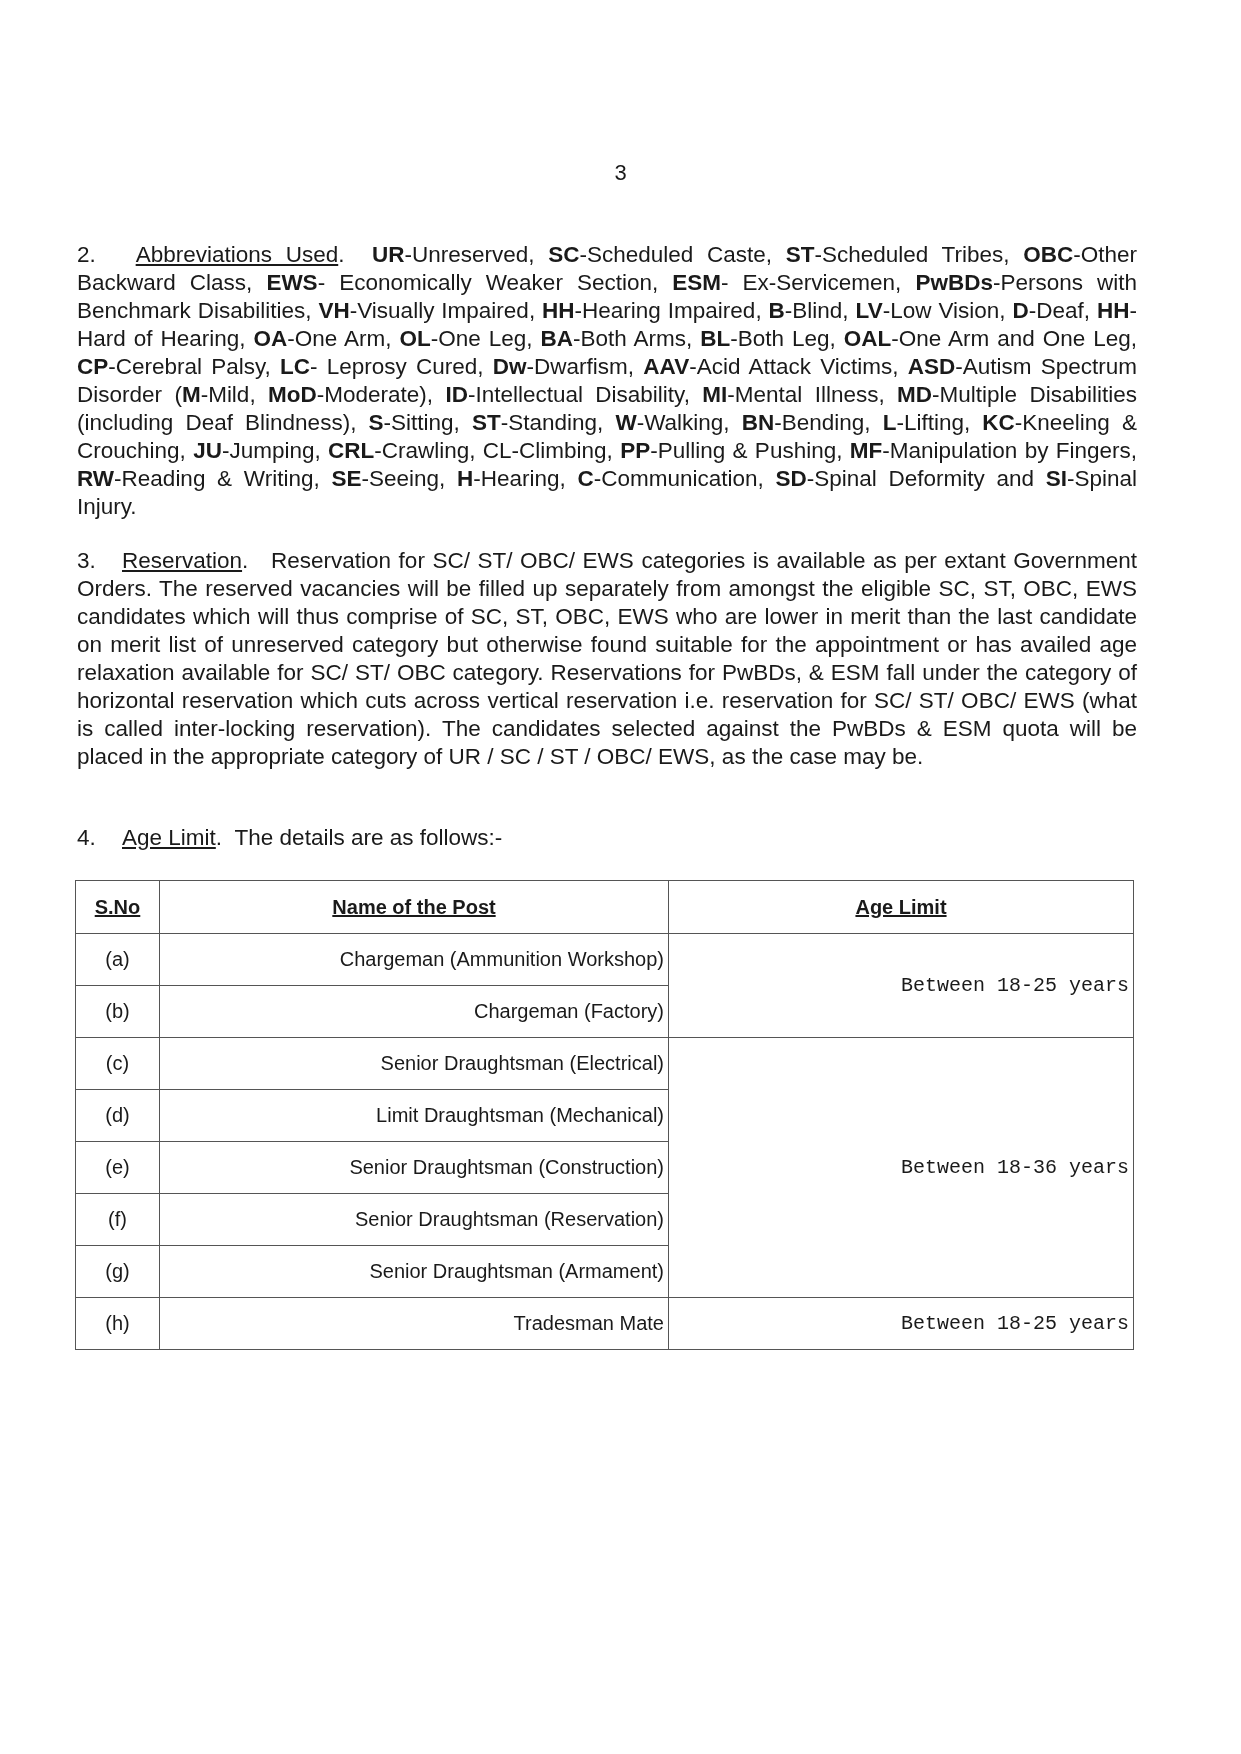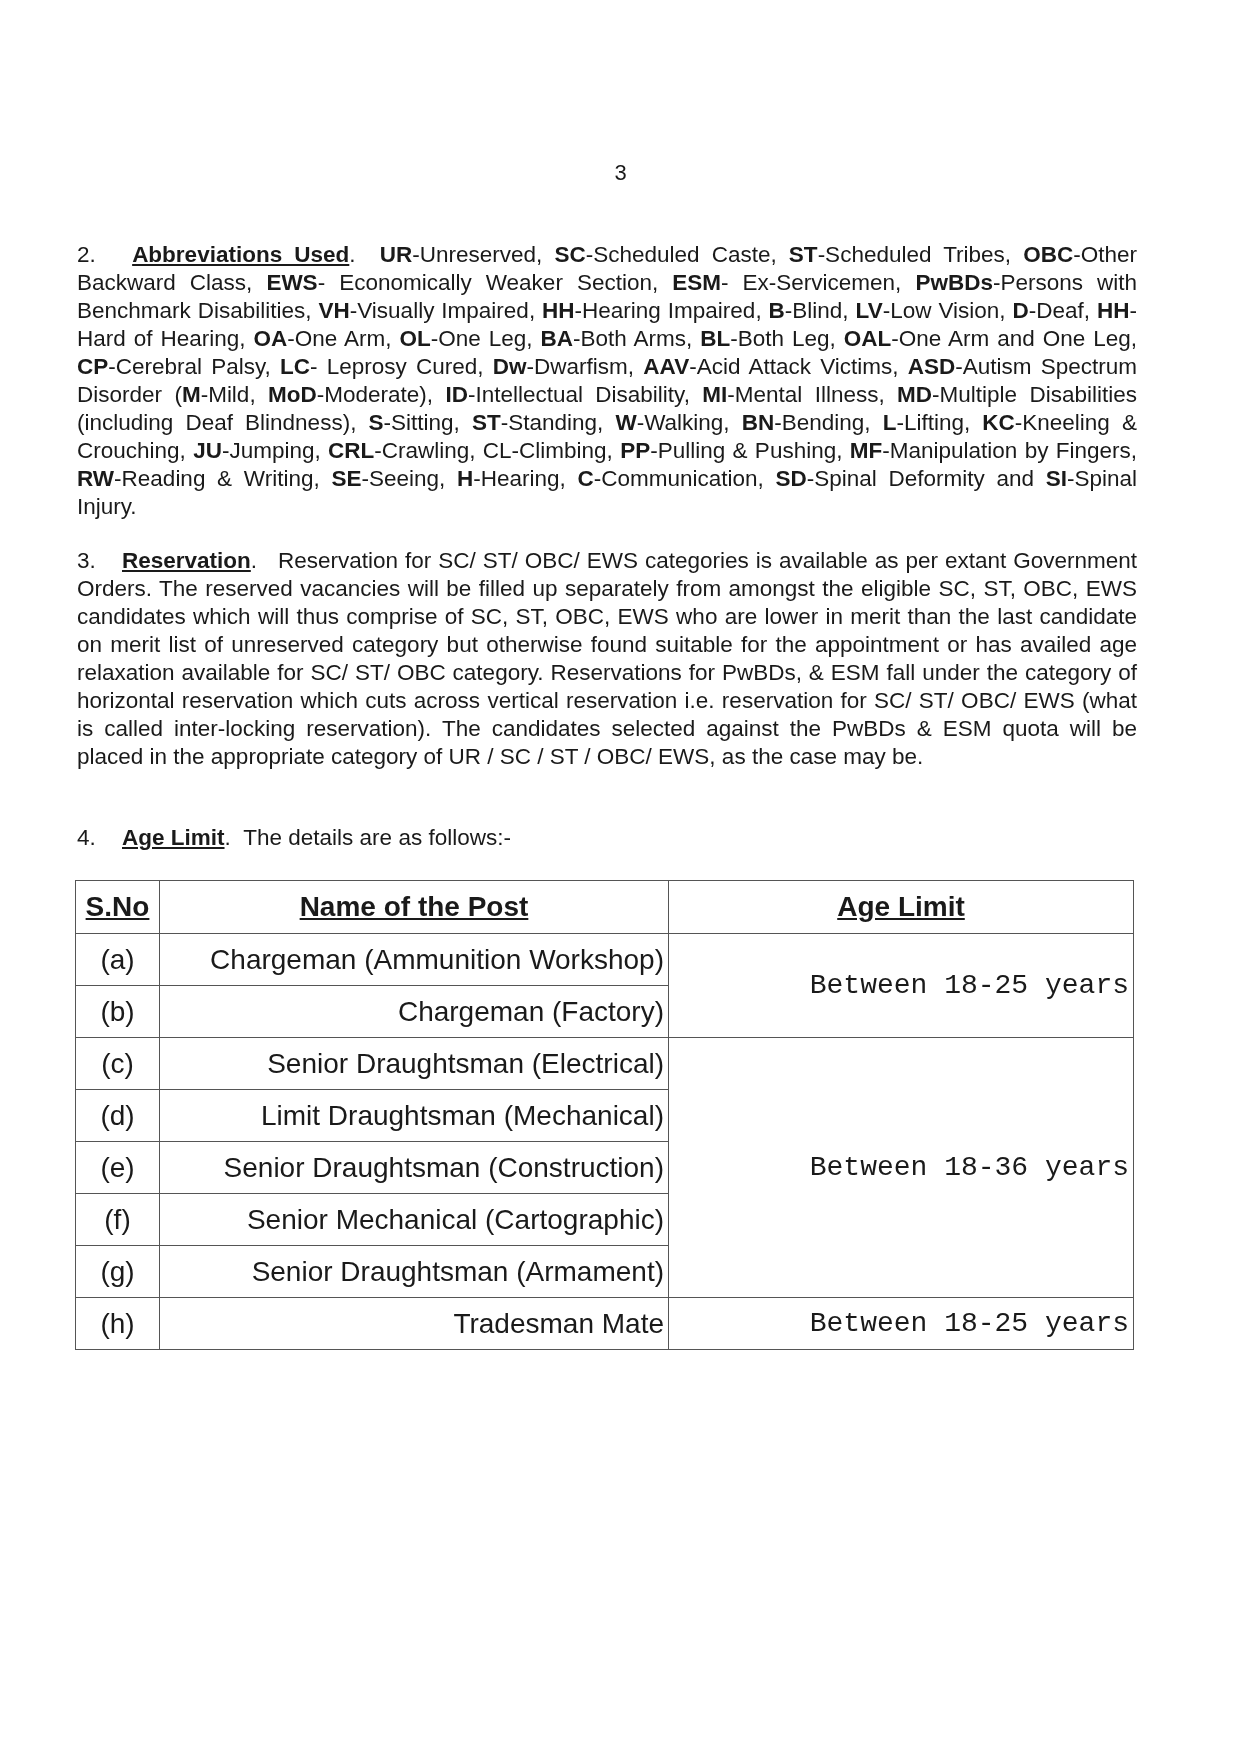--- a/index.html
+++ b/index.html
@@ -21,33 +21,33 @@
     }
     .para {
       position: absolute;
       left: 77px;
       width: 1060px;
       font-size: 22.5px;
       line-height: 28px;
       text-align: justify;
     }
     .para b { font-weight: bold; }
-    .heading-u { font-weight: bold; text-decoration: underline; margin-top: 8px; }
+    .heading-u { font-weight: normal; text-decoration: underline; margin-top: 8px; }
     #para2 { top: 241px; }
     #para3 { top: 547px; }
     #para4 { top: 824px; }
     .num { display: inline-block; width: 45px; }
 
     table.age-table {
       position: absolute;
       left: 75px;
       top: 880px;
       width: 1059px;
       border-collapse: collapse;
-      font-size: 28px;
+      font-size: 20px;
     }
     table.age-table td, table.age-table th {
       border: 1.5px solid #555;
       padding: 0 4px;
       height: 51px;
       vertical-align: middle;
     }
     table.age-table th {
       height: 52px;
       font-weight: bold;
@@ -106,21 +106,21 @@
       <tr>
         <td class="col-sno">(d)</td>
         <td class="col-name">Limit Draughtsman (Mechanical)</td>
       </tr>
       <tr>
         <td class="col-sno">(e)</td>
         <td class="col-name">Senior Draughtsman (Construction)</td>
       </tr>
       <tr>
         <td class="col-sno">(f)</td>
-        <td class="col-name">Senior Mechanical (Cartographic)</td>
+        <td class="col-name">Senior Draughtsman (Reservation)</td>
       </tr>
       <tr>
         <td class="col-sno">(g)</td>
         <td class="col-name">Senior Draughtsman (Armament)</td>
       </tr>
       <tr>
         <td class="col-sno">(h)</td>
         <td class="col-name">Tradesman Mate</td>
         <td class="col-age">Between 18-25 years</td>
       </tr>

